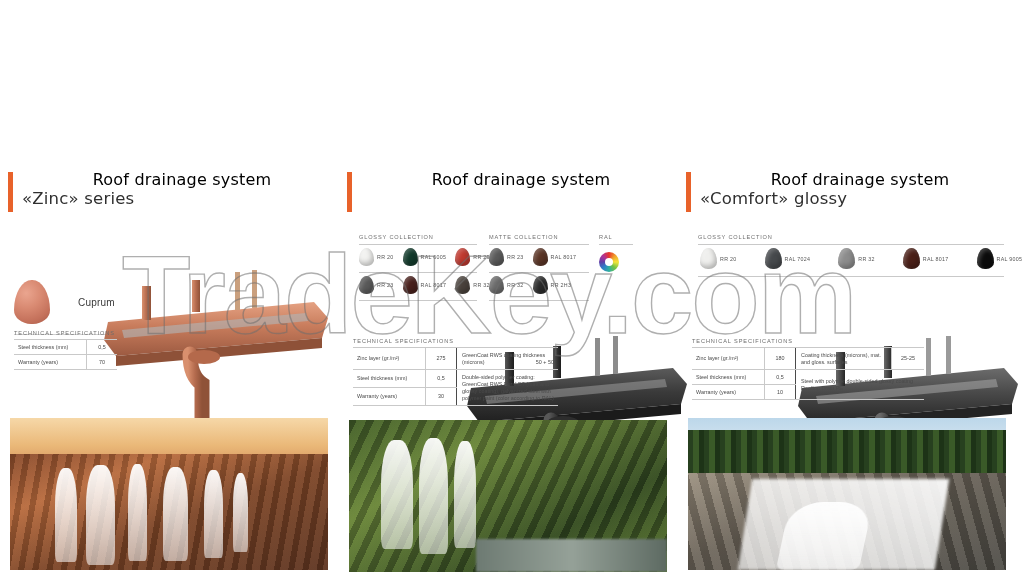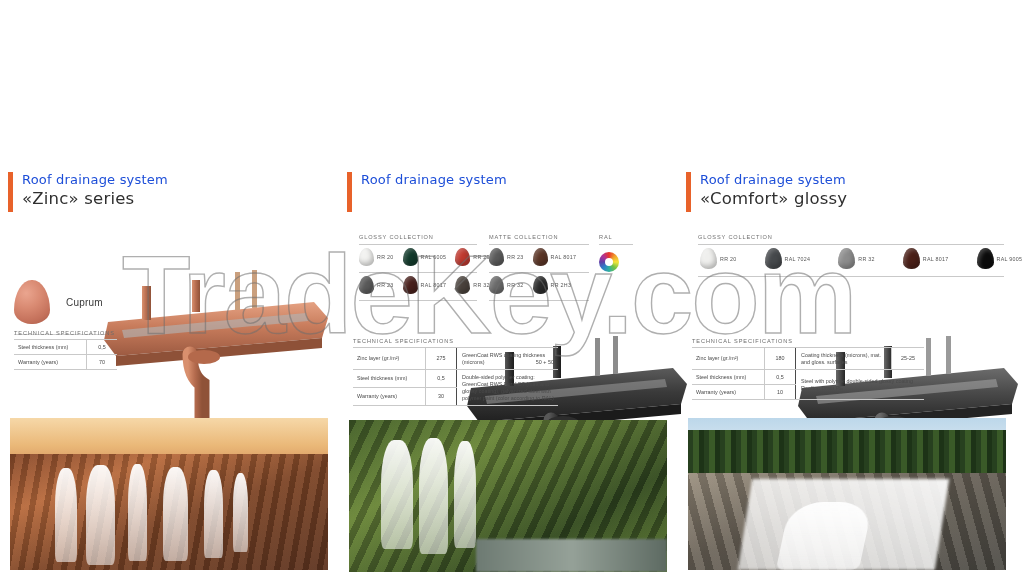--- a/index.html
+++ b/index.html
@@ -35,22 +35,23 @@
   .col{position:absolute;top:170px;width:334px;height:406px;}
   .col-1{left:8px;}
   .col-2{left:347px;}
   .col-3{left:686px;}
 
   .card-title{position:relative;padding-left:14px;height:50px;}
   .card-title .bar{
     position:absolute;left:0;top:2px;width:5px;height:40px;background:#e8622a;
   }
   .card-title .l1{
-    font-size:13px;color:#1d4ed8;letter-spacing:.2px;line-height:19px;
+    font-size:16px;color:#000000;letter-spacing:.2px;line-height:19px;
     font-family:"DejaVu Sans", sans-serif;
+    text-align:center;
   }
   .card-title .l2{
     font-size:16.5px;color:#2f2f2f;letter-spacing:.2px;line-height:20px;
     font-family:"DejaVu Sans", sans-serif;
   }
 
   
   .colors{position:relative;height:95px;margin-top:14px;}
   .coll-label{
     font-size:5.6px;letter-spacing:.85px;color:#6f6f6f;
@@ -78,21 +79,21 @@
     border-radius:50%;background:#fff;
   }
 
   
   .cuprum-wrap{position:absolute;left:6px;top:46px;display:flex;align-items:center;}
   .cuprum-drop{
     width:36px;height:44px;
     border-radius:52% 52% 50% 50% / 72% 72% 34% 34%;
     background:radial-gradient(circle at 34% 30%, #eaa58f 0%, #d98a72 38%, #c4715b 72%, #a85a48 100%);
   }
-  .cuprum-label{font-size:10px;color:#3a3a3a;margin-left:16px;letter-spacing:.2px;}
+  .cuprum-label{font-size:10px;color:#3a3a3a;margin-left:28px;letter-spacing:.2px;}
   .cuprum-line{position:absolute;left:6px;top:100px;width:180px;height:1px;background:#cfcfcf;}
 
   
   .spec{position:absolute;left:6px;}
   .spec-title{
     font-size:5.6px;letter-spacing:.9px;color:#6b6b6b;margin-bottom:3px;
     font-family:"Liberation Sans", sans-serif;
   }
   table.tbl{border-collapse:collapse;font-size:5.4px;color:#4a4a4a;}
   table.tbl td{

